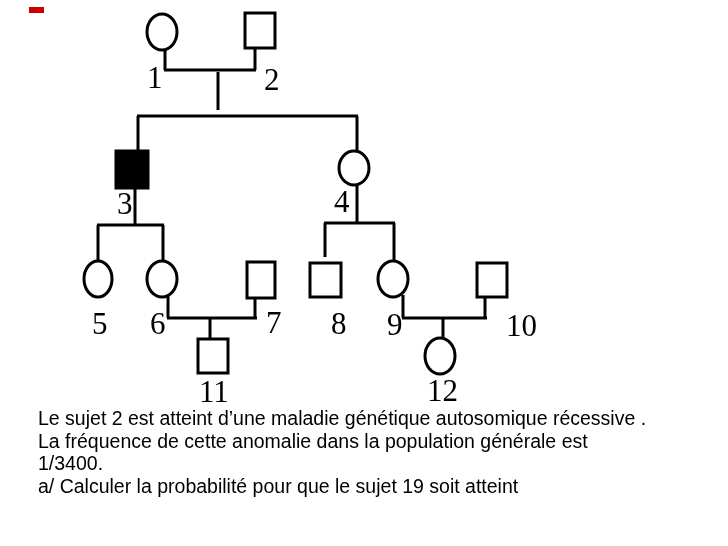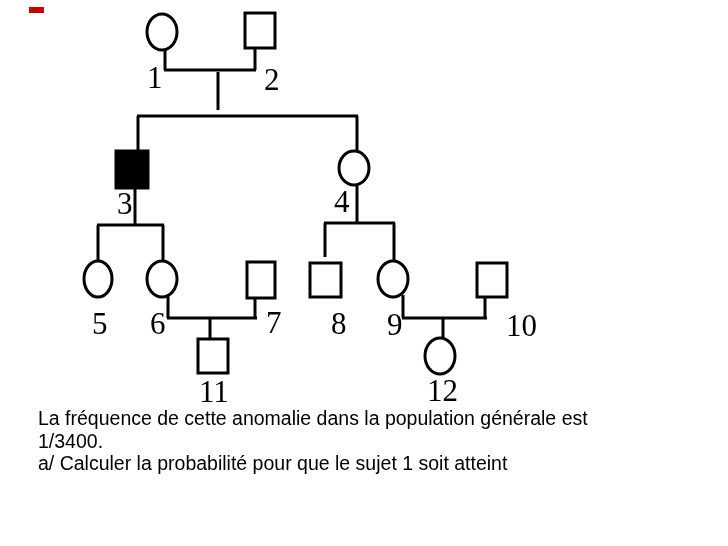--- a/index.html
+++ b/index.html
@@ -96,18 +96,19 @@
       <text class="plabel" x="266" y="333">7</text>
       <text class="plabel" x="331" y="334">8</text>
       <text class="plabel" x="387" y="335">9</text>
       <text class="plabel" x="506" y="336">10</text>
       <text class="plabel" x="199" y="402">11</text>
       <text class="plabel" x="427" y="401">12</text>
     </g>
   </svg>
 
   <div id="statement">
+    <div>Le sujet 2 est atteint d’une maladie génétique autosomique récessive .</div>
     <div>La fréquence de cette anomalie dans la population générale est</div>
     <div>1/3400.</div>
-    <div>a/ Calculer la probabilité pour que le sujet 1 soit atteint</div>
+    <div>a/ Calculer la probabilité pour que le sujet 19 soit atteint</div>
   </div>
 
 </div>
 
 </body></html>

